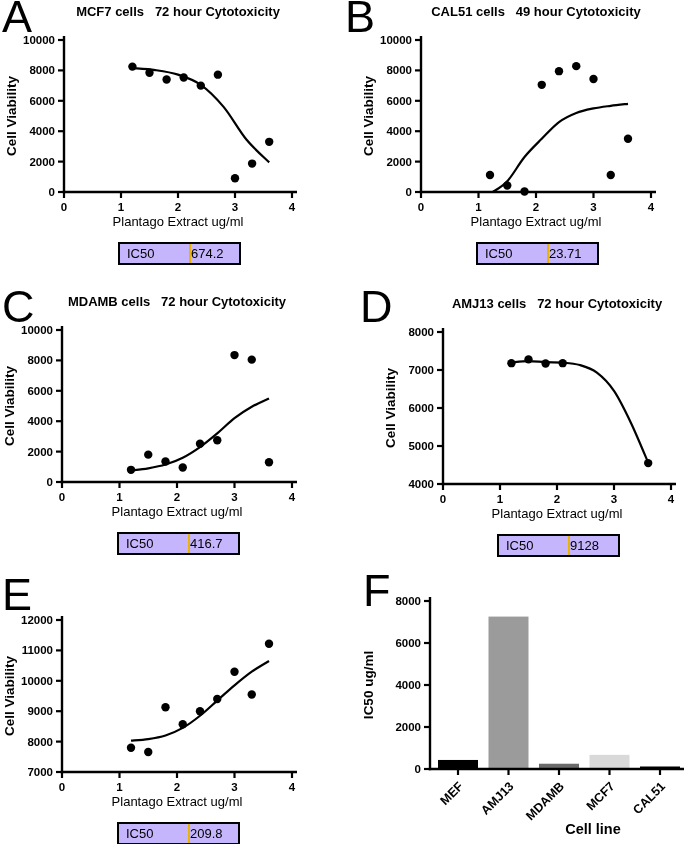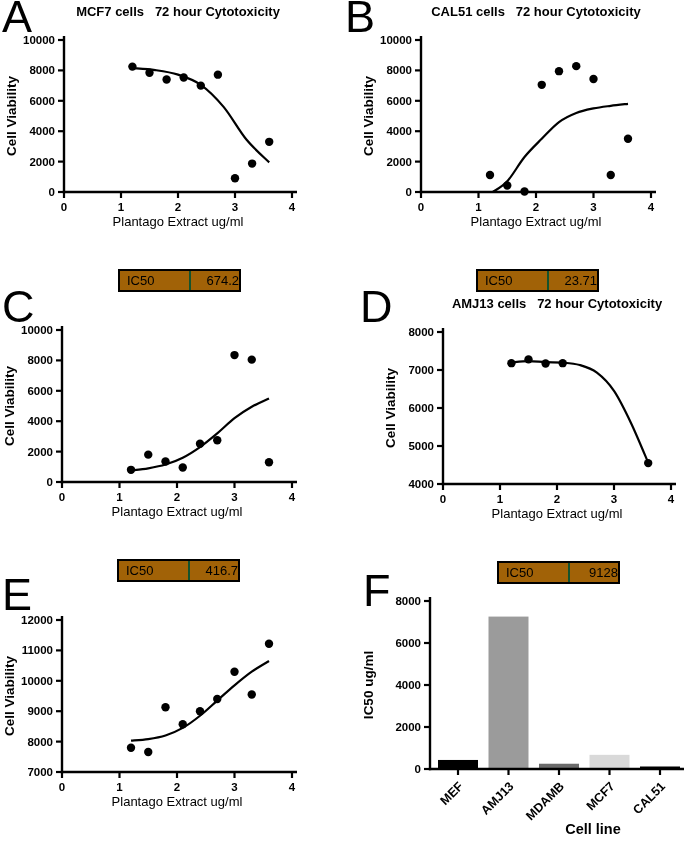--- a/index.html
+++ b/index.html
@@ -25,25 +25,25 @@
   }
   .chart{position:absolute;left:0;width:342px;overflow:visible;}
   .chart text{font-family:"Liberation Sans",sans-serif;fill:#000;}
   .t-tick{font-size:11.5px;font-weight:700;}
   .t-xlab{font-size:13px;font-weight:400;}
   .t-ylab{font-size:13.5px;font-weight:700;}
   .t-cat{font-size:12.5px;font-weight:700;}
   .t-xlab-b{font-size:14.5px;font-weight:700;}
   .ic50{
     position:absolute;display:flex;
-    border:2px solid #000;background:#a16207;
-    font-size:13px;line-height:19px;height:19px;margin-top:27px;
+    border:2px solid #000;background:#c4b5fd;
+    font-size:13px;line-height:19px;height:19px;
   }
   .ic50-label{width:62px;padding-left:7px;}
-  .ic50-value{width:48px;border-left:2px solid #14532d;text-align:right;}
+  .ic50-value{width:48px;border-left:2px solid #eab308;text-align:left;}
 </style>
 </head>
 <body>
 
 <div id="figure">
 
   <div class="panel" style="left:0;top:0">
     <div class="letter" style="left: 2px; top: -6px;">A</div>
     <div class="title" style="left: 64px; width: 228px; top: 4px;">MCF7 cells   72 hour Cytotoxicity</div>
     <svg class="chart" viewBox="0 0 342 210" width="342" height="210" style="top: 28px;">
@@ -89,21 +89,21 @@
         </g>
       </svg>
     <div class="ic50" style="left: 118px; top: 242px;">
       <div class="ic50-label">IC50</div>
       <div class="ic50-value">674.2</div>
     </div>
   </div>
 
   <div class="panel" style="left:343px;top:0">
     <div class="letter" style="left: 2px; top: -6px;">B</div>
-    <div class="title" style="left: 78px; width: 230px; top: 4px;">CAL51 cells   72 hour Cytotoxicity</div>
+    <div class="title" style="left: 78px; width: 230px; top: 4px;">CAL51 cells   49 hour Cytotoxicity</div>
     <svg class="chart" viewBox="0 0 342 210" width="342" height="210" style="top: 28px;">
         <g stroke="#000" stroke-width="2.4">
           <line x1="78" y1="8" x2="78" y2="165.2"></line>
           <line x1="76.8" y1="164" x2="313" y2="164"></line>
           <line x1="72" y1="164" x2="78" y2="164" stroke-width="2.2"></line>
           <line x1="72" y1="133.60000000000002" x2="78" y2="133.60000000000002" stroke-width="2.2"></line>
           <line x1="72" y1="103.2" x2="78" y2="103.2" stroke-width="2.2"></line>
           <line x1="72" y1="72.80000000000001" x2="78" y2="72.80000000000001" stroke-width="2.2"></line>
           <line x1="72" y1="42.400000000000006" x2="78" y2="42.400000000000006" stroke-width="2.2"></line>
           <line x1="72" y1="12" x2="78" y2="12" stroke-width="2.2"></line>
@@ -140,20 +140,21 @@
         </g>
       </svg>
     <div class="ic50" style="left: 133px; top: 242px;">
       <div class="ic50-label">IC50</div>
       <div class="ic50-value">23.71</div>
     </div>
   </div>
 
   <div class="panel" style="left:0;top:282px">
     <div class="letter" style="left: 2px; top: 2px;">C</div>
+    <div class="title" style="left: 62px; width: 230px; top: 12px;">MDAMB cells   72 hour Cytotoxicity</div>
     <svg class="chart" viewBox="0 0 342 210" width="342" height="210" style="top: 36px;">
         <g stroke="#000" stroke-width="2.4">
           <line x1="62" y1="8" x2="62" y2="165.2"></line>
           <line x1="60.8" y1="164" x2="297" y2="164"></line>
           <line x1="56" y1="164" x2="62" y2="164" stroke-width="2.2"></line>
           <line x1="56" y1="133.60000000000002" x2="62" y2="133.60000000000002" stroke-width="2.2"></line>
           <line x1="56" y1="103.2" x2="62" y2="103.2" stroke-width="2.2"></line>
           <line x1="56" y1="72.80000000000001" x2="62" y2="72.80000000000001" stroke-width="2.2"></line>
           <line x1="56" y1="42.400000000000006" x2="62" y2="42.400000000000006" stroke-width="2.2"></line>
           <line x1="56" y1="12" x2="62" y2="12" stroke-width="2.2"></line>

